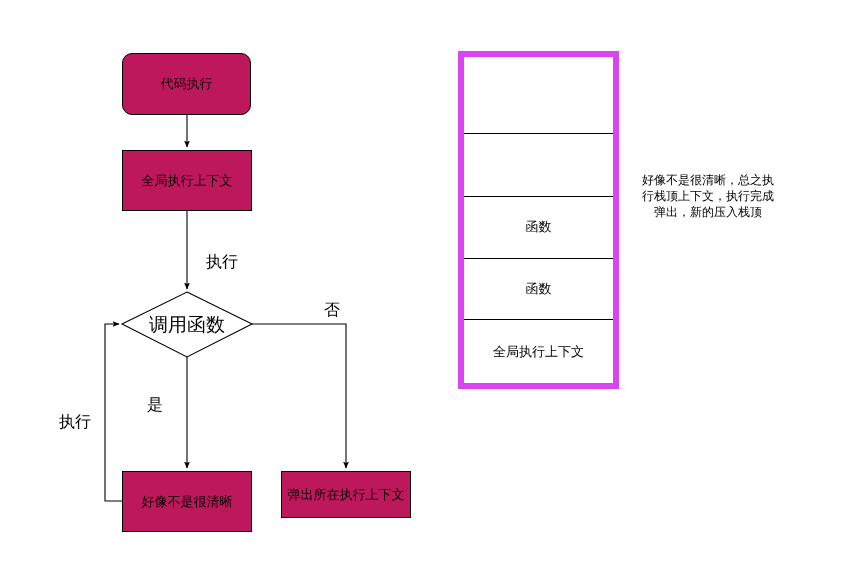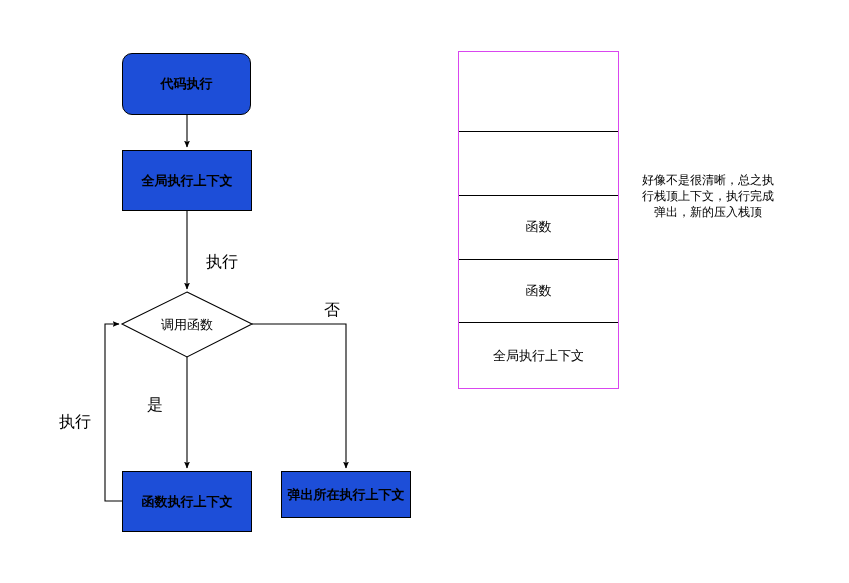--- a/index.html
+++ b/index.html
@@ -18,54 +18,53 @@
   #canvas {
     position: absolute;
     left: 0; top: 0;
     width: 849px;
     height: 583px;
   }
   .node {
     position: absolute;
     box-sizing: border-box;
     border: 1px solid #000000;
-    background: #1d4ed8;
+    background: #be185d;
     display: flex;
     align-items: center;
     justify-content: center;
     font-size: 13px;
     line-height: 1.2;
     text-align: center;
     white-space: nowrap;
-    font-weight: bold;
   }
   .node.rounded { border-radius: 10px; }
   .diamond-wrap {
     position: absolute;
     display: flex;
     align-items: center;
     justify-content: center;
-    font-size: 13px;
+    font-size: 19px;
     white-space: nowrap;
   }
   .diamond-label {
     position: relative;
     z-index: 2;
   }
   .edge-label {
     position: absolute;
     font-size: 16px;
     line-height: 1.2;
     white-space: nowrap;
     color: #000000;
   }
   .stack {
     position: absolute;
     box-sizing: border-box;
-    border: 1px solid #d946ef;
+    border: 6px solid #d946ef;
     background: #ffffff;
     display: flex;
     flex-direction: column;
   }
   .stack-cell {
     box-sizing: border-box;
     border-bottom: 1px solid #000000;
     display: flex;
     align-items: center;
     justify-content: center;
@@ -114,21 +113,21 @@
 
 <div class="node" style="left:122px; top:150px; width:130px; height:61px;">
   <span>全局执行上下文</span>
 </div>
 
 <div class="diamond-wrap" style="left:122px; top:292px; width:130px; height:66px;">
   <span class="diamond-label">调用函数</span>
 </div>
 
 <div class="node" style="left:122px; top:471px; width:130px; height:61px;">
-  <span>函数执行上下文</span>
+  <span>好像不是很清晰</span>
 </div>
 
 <div class="node" style="left:281px; top:471px; width:130px; height:47px;">
   <span>弹出所在执行上下文</span>
 </div>
 
 <div class="edge-label" style="left:206px; top:252px;">执行</div>
 <div class="edge-label" style="left:324px; top:300px;">否</div>
 <div class="edge-label" style="left:147px; top:395px;">是</div>
 <div class="edge-label" style="left:59px; top:412px;">执行</div>

